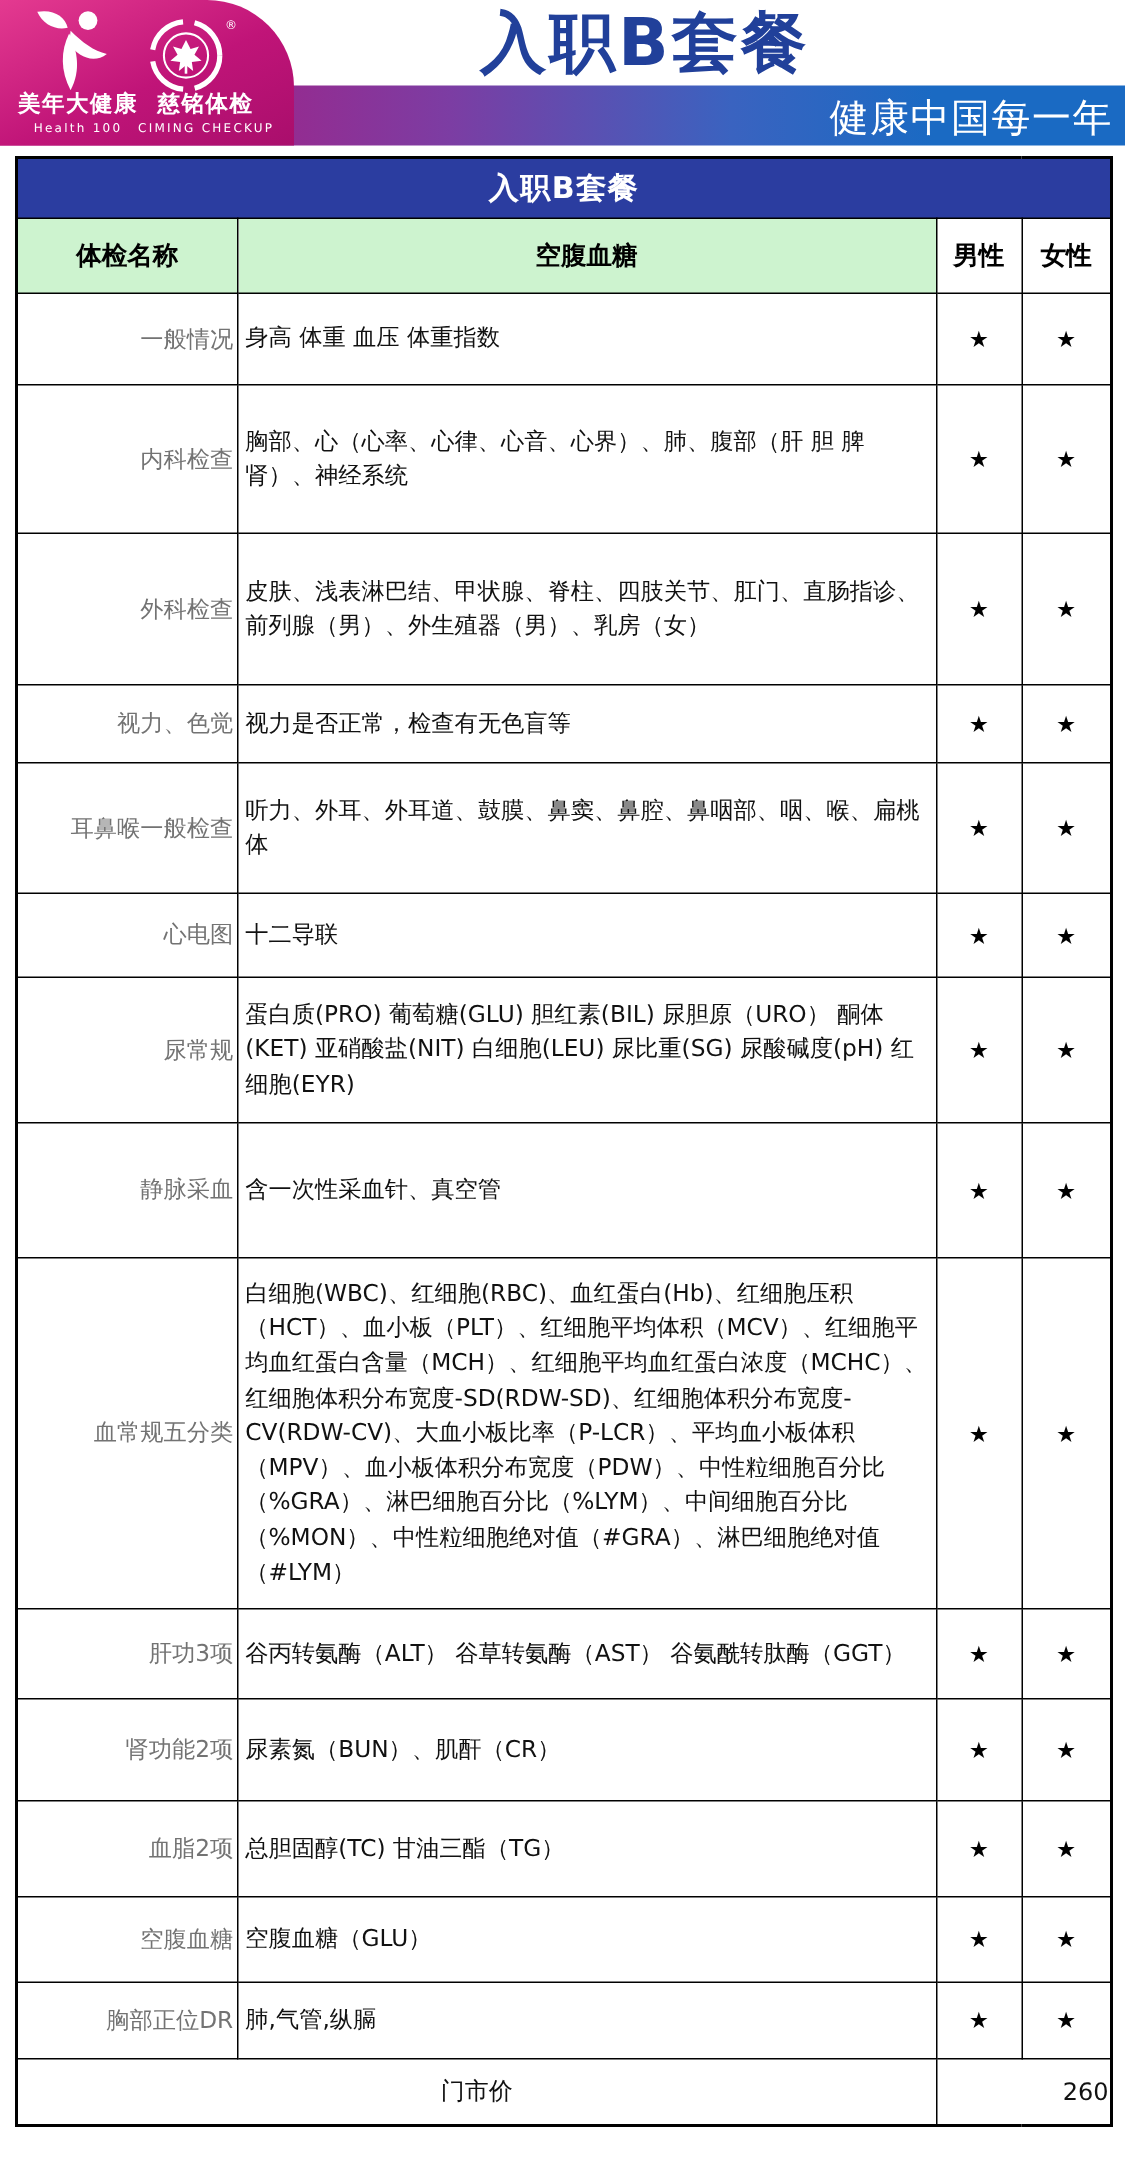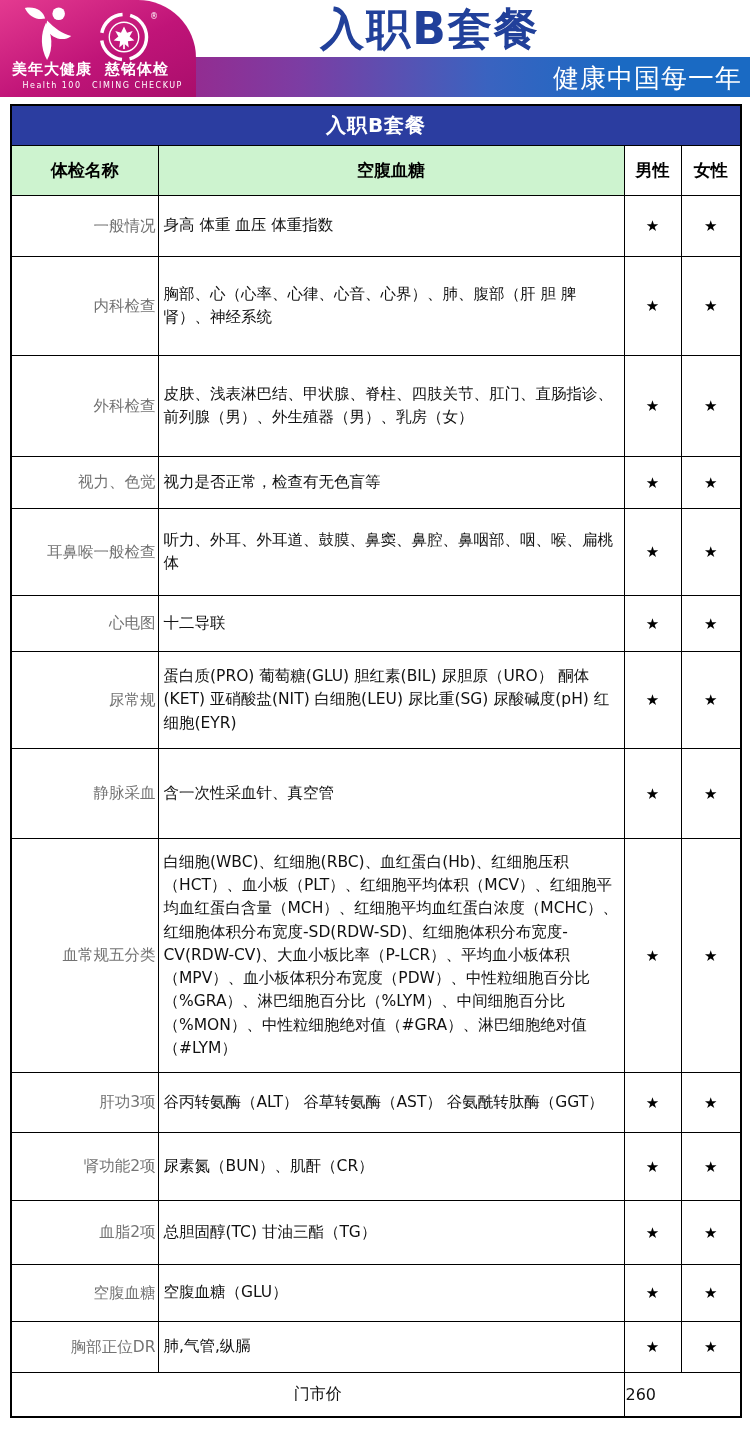--- a/index.html
+++ b/index.html
@@ -69,21 +69,21 @@
   tbody[data-name="checkup-rows"] tr:nth-child(9)  { height:234px; }
   tbody[data-name="checkup-rows"] tr:nth-child(10) { height:60px; }
   tbody[data-name="checkup-rows"] tr:nth-child(11) { height:68px; }
   tbody[data-name="checkup-rows"] tr:nth-child(12) { height:64px; }
   tbody[data-name="checkup-rows"] tr:nth-child(13) { height:57px; }
   tbody[data-name="checkup-rows"] tr:nth-child(14) { height:51px; }
 
   tbody[data-name="price-rows"] tr:nth-child(1) { height:44px;margin-top:15px; }
   tbody[data-name="price-rows"] tr:nth-child(2) { height:38px; }
   .price-label { text-align:center; font-size:16px; color:#111; }
-  .price-value { text-align:left; font-size:16px; color:#111; }
+  .price-value { text-align:right; font-size:16px; color:#111; }
 </style>
 </head>
 <body>
 
 <div class="banner" data-name="brand-banner">
   <div class="banner-bar" data-name="gradient-bar"></div>
   <div class="banner-title" data-name="page-title">入职B套餐</div>
   <div class="slogan" data-name="banner-slogan">健康中国每一年</div>
 
   <div class="logo-block" data-name="logo-block">

